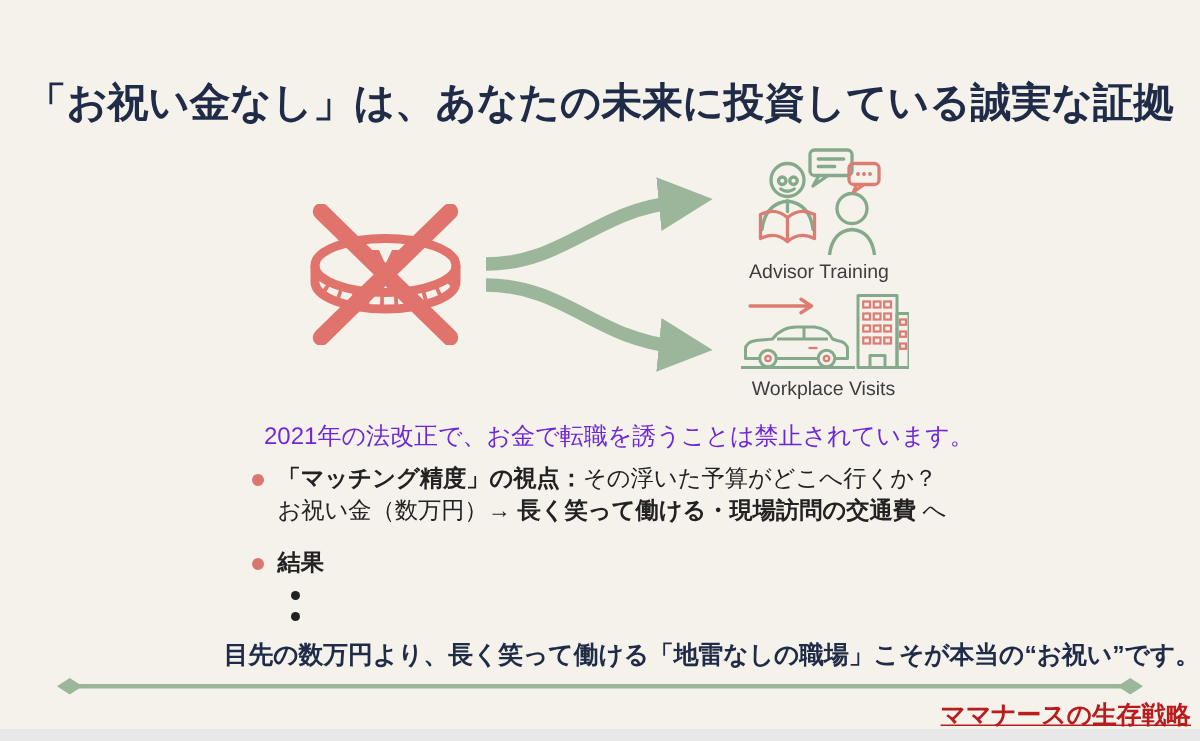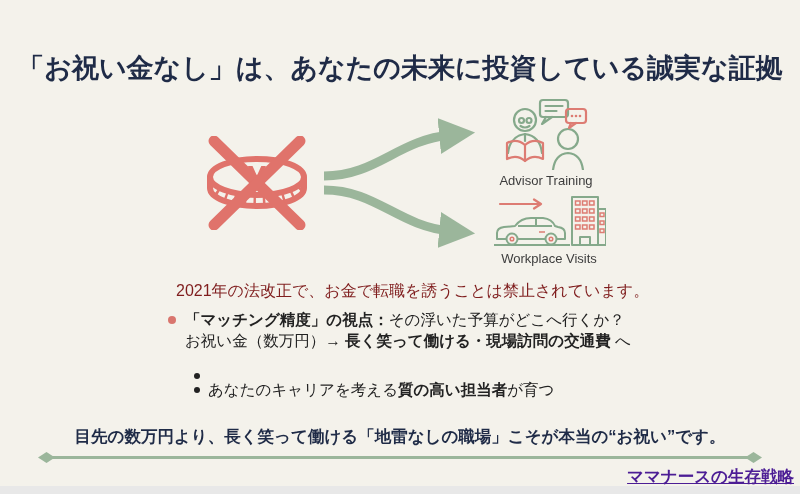--- a/index.html
+++ b/index.html
@@ -14,45 +14,45 @@
   }
   .coin   { position:absolute; left:203px; top:136px; }
   .arrows { position:absolute; left:322px; top:112px; }
   .target { position:absolute; display:flex; flex-direction:column; align-items:center; }
   .target-advisor   { left:497px; top:98px;  width:98px; }
   .target-workplace { left:488px; top:194px; width:122px; }
   .target-label { font-size:13px; color:#3d3d3d; margin-top:3px; white-space:nowrap; }
 
   .law-note {
     position:absolute; left:176px; top:281px;
-    font-size:16px; color:#7f1d1d; white-space:nowrap;
+    font-size:16px; color:#6d28d9; white-space:nowrap;
   }
   .points {
     position:absolute; left:168px; top:309px; width:580px;
     font-size:15.5px; color:#222222; line-height:21px;
   }
   .point-row { display:flex; gap:9px; }
   .dot-red   { width:8px; height:8px; border-radius:50%; background:#d9766e; margin-top:7px; flex:none; }
   .dot-black { width:6px; height:6px; border-radius:50%; background:#222222; margin-top:8px; flex:none; }
   .gap { height:14px; }
   .sub { display:flex; gap:8px; margin-left:26px; }
   .points b { font-weight:bold; }
 
   .conclusion {
     position:absolute; top:426px; left:0; right:0; margin:0;
-    text-align:center; font-size:16.5px; font-weight:bold; color:#1f2b47; white-space:nowrap;
+    text-align:right; font-size:16.5px; font-weight:bold; color:#1f2b47; white-space:nowrap;
   }
   .divider { position:absolute; top:452px; left:38px; right:38px; display:flex; align-items:center; }
   .diamond { width:17px; height:11px; background:#9bb69b; flex:none;
              clip-path:polygon(50% 0,100% 50%,50% 100%,0 50%); }
   .divider-line { flex:1; height:3px; background:#9bb69b; margin:0 -3px; }
 
   .site-link {
     position:absolute; top:466px; right:6px;
-    font-size:16.5px; font-weight:bold; color:#4c1d95;
+    font-size:16.5px; font-weight:bold; color:#b91c1c;
     text-decoration:underline; cursor:pointer; white-space:nowrap;
   }
 </style>
 </head>
 <body>
 
 <div class="slide">
 
   <h1 class="title">「お祝い金なし」は、あなたの未来に投資している誠実な証拠</h1>
 
@@ -153,26 +153,29 @@
 
   <div class="points">
     <div class="point-row">
       <span class="dot-red"></span>
       <div>
         <div><b>「マッチング精度」の視点：</b><span>その浮いた予算がどこへ行くか？</span></div>
         <div><span>お祝い金（数万円）→ </span><b>長く笑って働ける・現場訪問の交通費</b><span> へ</span></div>
       </div>
     </div>
     <div class="gap"></div>
+    <div class="point-row">
+      <span class="dot-red"></span>
+      <div><b>結果</b></div>
+    </div>
     <div class="sub">
       <span class="dot-black"></span>
     </div>
     <div class="sub">
       <span class="dot-black"></span>
-      <div><span>あなたのキャリアを考える</span><b>質の高い担当者</b><span>が育つ</span></div>
     </div>
   </div>
 
   <p class="conclusion">目先の数万円より、長く笑って働ける「地雷なしの職場」こそが本当の“お祝い”です。</p>
 
   <div class="divider">
     <span class="diamond"></span>
     <span class="divider-line"></span>
     <span class="diamond"></span>
   </div>

